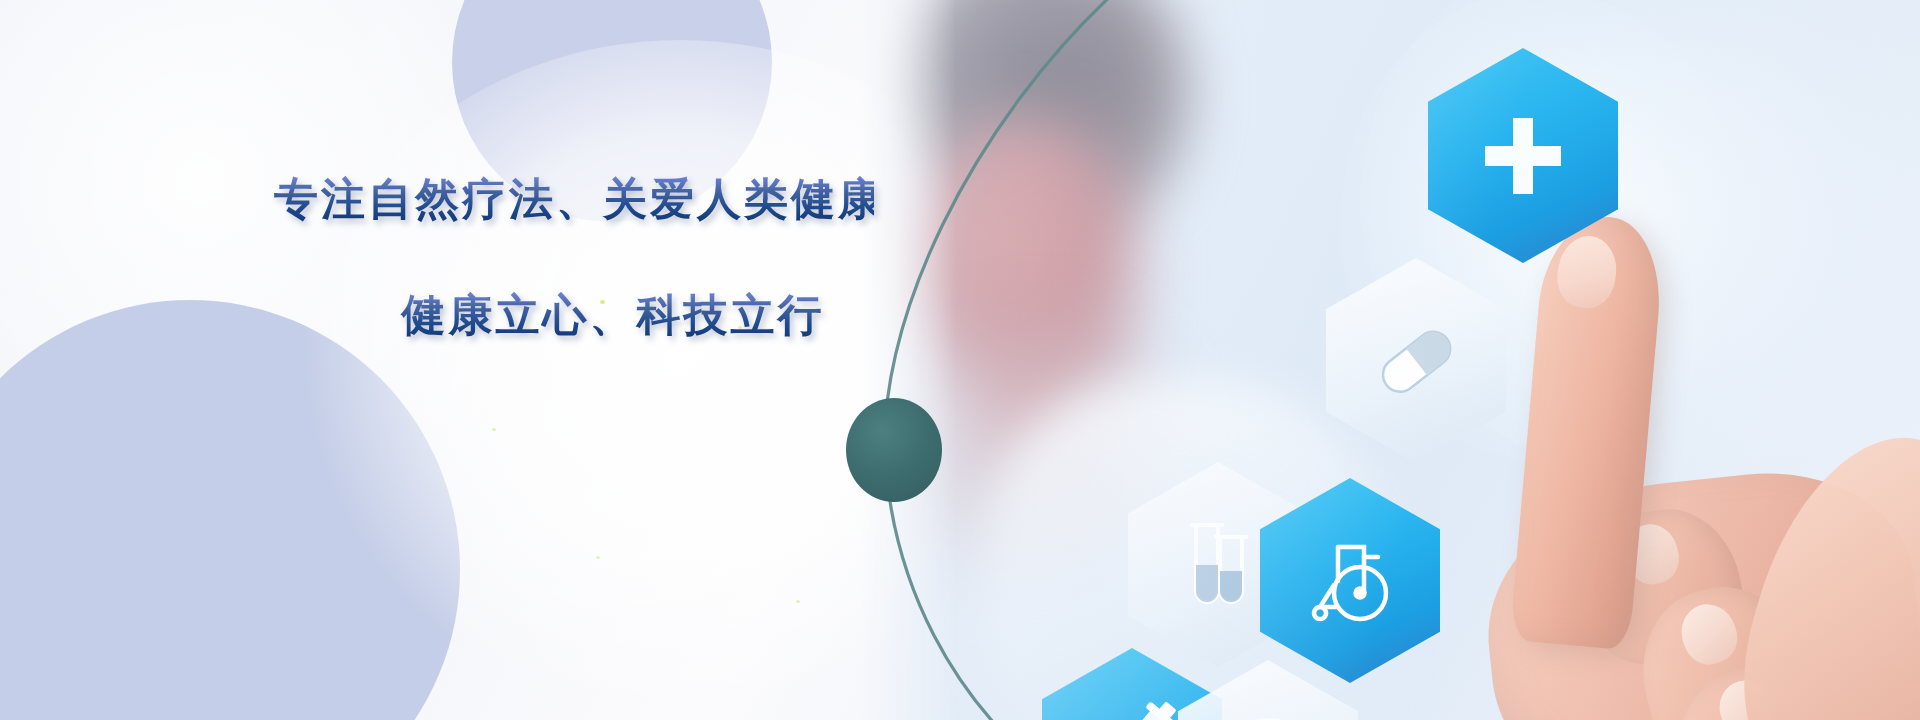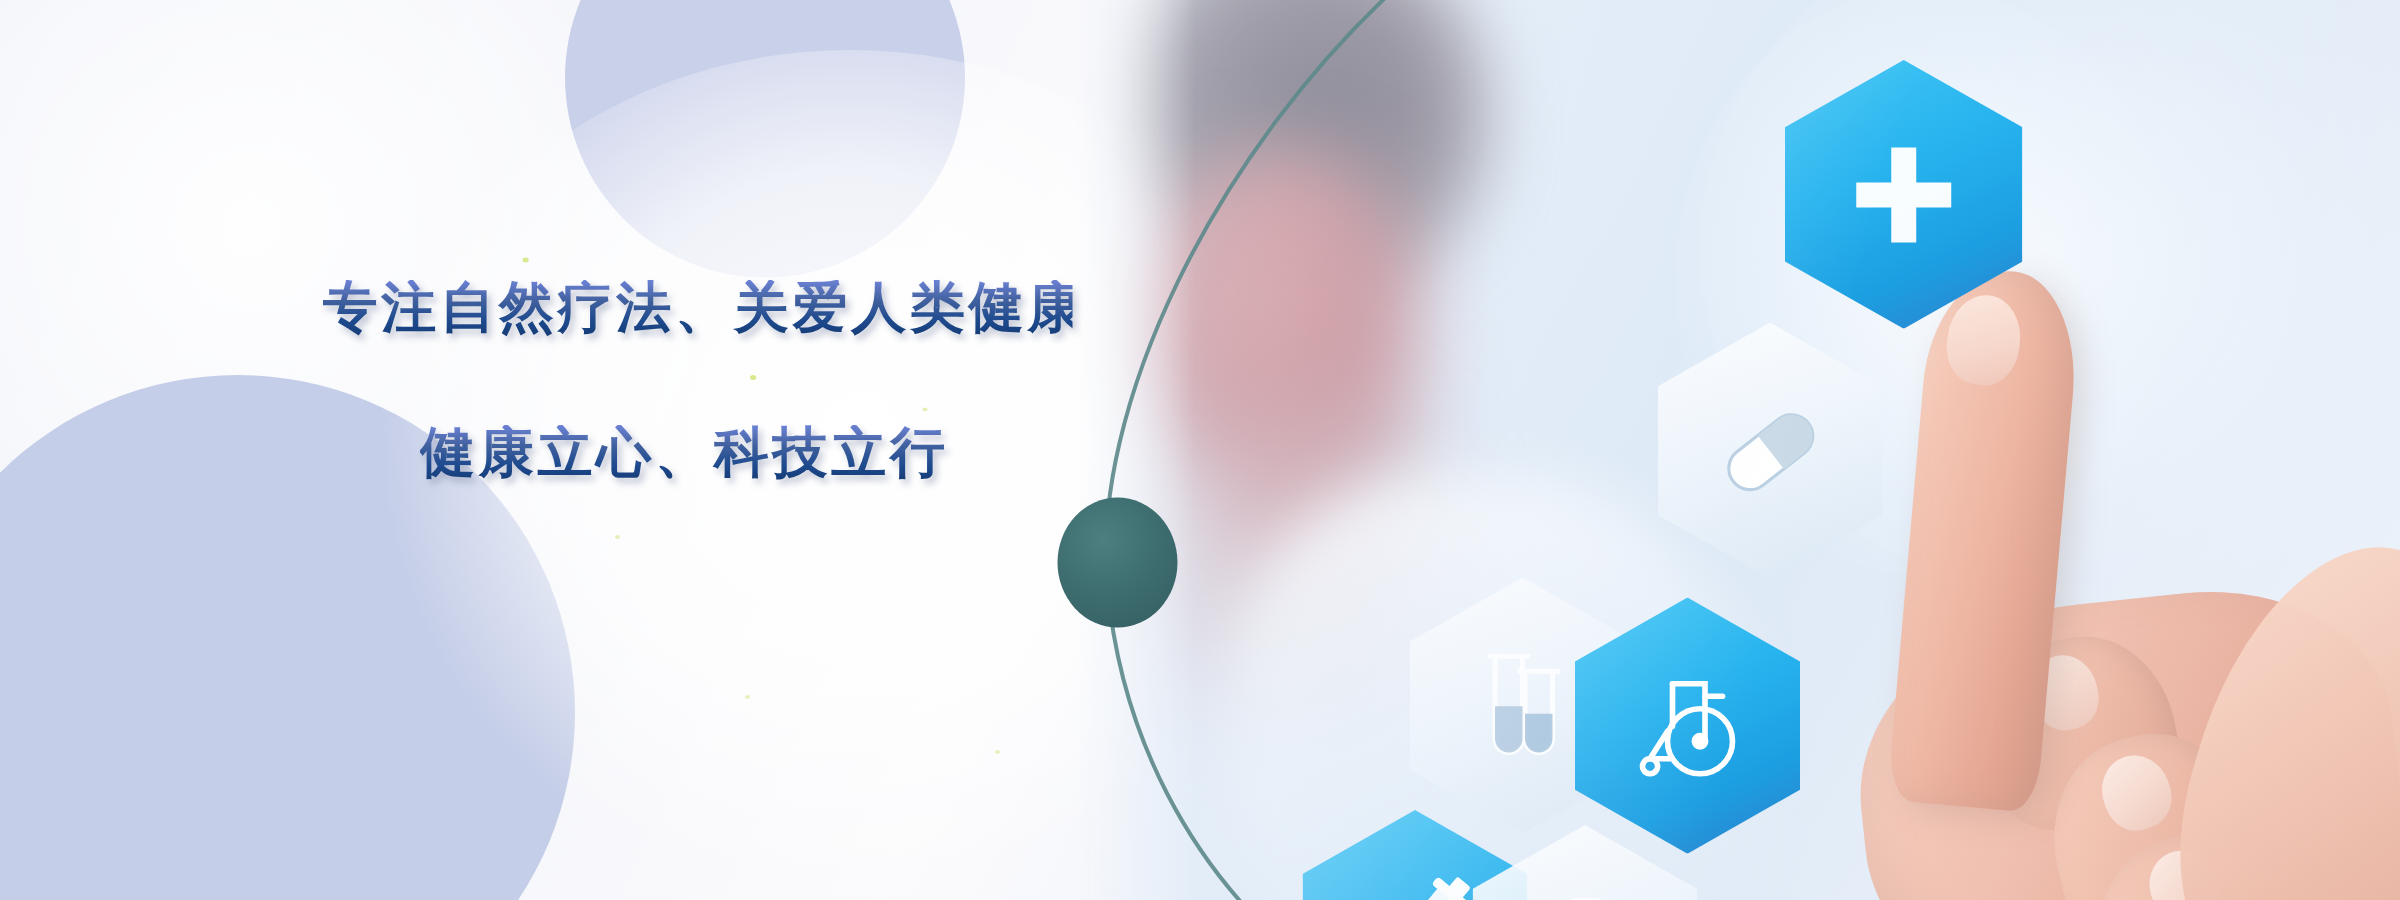--- a/index.html
+++ b/index.html
@@ -27,37 +27,36 @@
     position:absolute;left:-180px;top:-200px;width:760px;height:760px;border-radius:50%;
     background:radial-gradient(circle at 50% 50%,rgba(255,255,255,.92) 0%,rgba(255,255,255,.5) 45%,rgba(255,255,255,0) 72%);
   }
   #glow-center{
     position:absolute;left:300px;top:40px;width:760px;height:680px;border-radius:50%;
     background:radial-gradient(ellipse at 50% 45%,rgba(255,255,255,.96) 0%,rgba(255,255,255,.72) 40%,rgba(255,255,255,0) 70%);
   }
 
   
   #headline{
-    position:absolute;left:258px;top:176px;width:600px;
+    position:absolute;left:274px;top:176px;width:600px;
     z-index:14;
-    margin-top:48px;
   }
   .headline-line{
     font-weight:bold;
     font-size:44px;
     letter-spacing:3px;
     line-height:1.05;
     background:linear-gradient(180deg,#6d83d6 0%,#41619f 35%,#1e4a8e 70%,#143a74 100%);
     -webkit-background-clip:text;background-clip:text;
     color:#27518f;
     -webkit-text-fill-color:transparent;
     filter:drop-shadow(3px 4px 3px rgba(120,130,160,.45));
     white-space:nowrap;
   }
-  #headline-line-2{margin-top:70px;margin-left:78px;}
+  #headline-line-2{margin-top:70px;margin-left:78px;text-align:center;}
 
   
   #photo{
     position:absolute;left:860px;top:0;width:1060px;height:720px;
     overflow:hidden;
     -webkit-mask-image:linear-gradient(90deg,rgba(0,0,0,0) 0px,rgba(0,0,0,.25) 26px,rgba(0,0,0,1) 96px,rgba(0,0,0,1) 100%);
     mask-image:linear-gradient(90deg,rgba(0,0,0,0) 0px,rgba(0,0,0,.25) 26px,rgba(0,0,0,1) 96px,rgba(0,0,0,1) 100%);
     background:linear-gradient(120deg,#e9eef7 0%,#e2ecf7 22%,#dde9f6 50%,#e6eef8 76%,#eef3fa 100%);
   }
   

